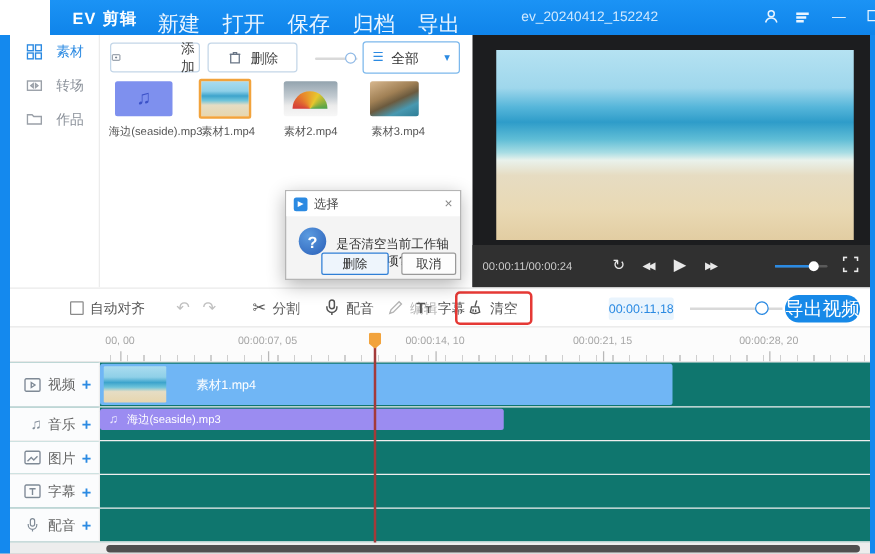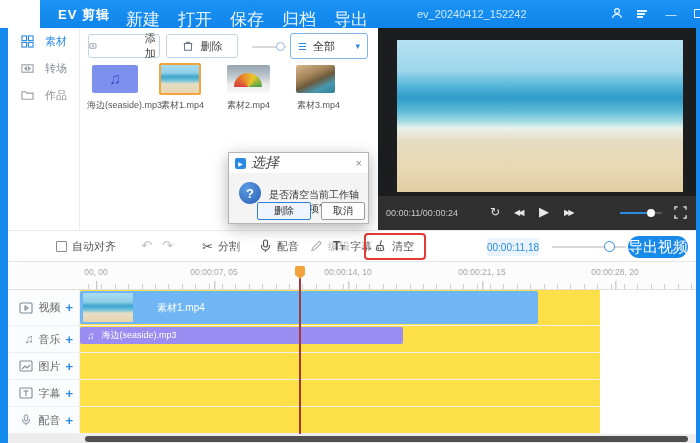--- a/index.html
+++ b/index.html
@@ -89,21 +89,21 @@
                 color:#fff; font-size:15px; display:flex; align-items:center; justify-content:center; cursor:pointer; }
 
   
   .ruler { position:absolute; left:8px; top:262px; width:688px; height:28px; background:#fcfcfc; border-bottom:1px solid #e0e0e0; }
   .ruler .ticks { position:absolute; left:80px; right:0; bottom:0; height:5px;
                   background:repeating-linear-gradient(90deg,#cfcfcf 0 1px,transparent 1px 13.4px); }
   .rlabel { position:absolute; top:0; bottom:0; transform:translateX(-50%); font-size:8.5px; color:#a6a6a6; padding-top:5px; white-space:nowrap; }
   .rlabel::after { content:""; position:absolute; left:50%; bottom:0; width:1px; height:8px; background:#b8b8b8; }
 
   
-  .tracks { position:absolute; left:8px; top:290px; width:592px; height:144px; background:#fde047; }
+  .tracks { position:absolute; left:8px; top:290px; width:688px; height:144px; background:#0f766e; }
   .trow { display:flex; border-bottom:1px solid #efefef; }
   .thead { width:72px; display:flex; align-items:center; justify-content:flex-end; padding-right:6px; gap:5px;
            background:#fbfcfd; border-right:1px solid #eee; }
   .thead .tlabel { font-size:11px; color:#666; }
   .thead .tplus { color:#2b8ae2; font-size:13px; font-weight:bold; cursor:pointer; }
   .thead svg { width:14px; height:12px; stroke:#7f8a96; fill:none; stroke-width:1.1; }
   .thead .note { color:#7f8a96; font-size:12px; }
   .lane { flex:1; position:relative; }
   .clip { position:absolute; top:1px; border-radius:2px; display:flex; align-items:center; cursor:pointer; }
   .clip-video { left:0; width:458px; height:33px; background:#70b6f5; }
@@ -122,21 +122,21 @@
   
   .hscroll { position:absolute; left:8px; top:434px; width:688px; height:9px; background:#ededed; }
   .hscroll .thumbbar { position:absolute; left:77px; top:1.5px; width:603px; height:6px; background:#4f4f4f; border-radius:3px; cursor:pointer; }
 
   
   .dialog { position:absolute; left:228px; top:152px; width:141px; height:72px; background:#f4f4f4;
             border:1px solid #b5b5b5; box-shadow:0 4px 14px rgba(0,0,0,.3); z-index:50; }
   .dlg-titlebar { height:20px; background:#fff; display:flex; align-items:center; padding:0 6px; gap:5px; }
   .dlg-appicon { width:11px; height:11px; background:#2b8ae2; border-radius:2px; color:#fff; font-size:6px;
                  display:flex; align-items:center; justify-content:center; }
-  .dlg-title { font-size:14px; color:#444;font-style:italic; }
+  .dlg-title { font-size:10px; color:#444; }
   .dlg-close { margin-left:auto; color:#888; font-size:11px; cursor:pointer; }
   .dlg-qicon { position:absolute; left:10px; top:29px; width:22px; height:22px; border-radius:50%;
                background:radial-gradient(circle at 35% 30%,#5b9be0,#2a5fb8); color:#fff; font-size:13px; font-weight:bold;
                display:flex; align-items:center; justify-content:center; }
   .dlg-msg { position:absolute; left:40px; top:35px; width:98px; font-size:10px; color:#333; }
   .dlg-btn { position:absolute; top:49px; height:18px; font-size:10px; display:flex; align-items:center; justify-content:center;
              background:#fdfdfd; border:1px solid #9a9a9a; border-radius:2px; cursor:pointer; color:#333; }
   .dlg-confirm { left:28px; width:54px; border:1px solid #2f7fd6; background:#eef5fc; }
   .dlg-cancel { left:92px; width:44px; }
 </style>

